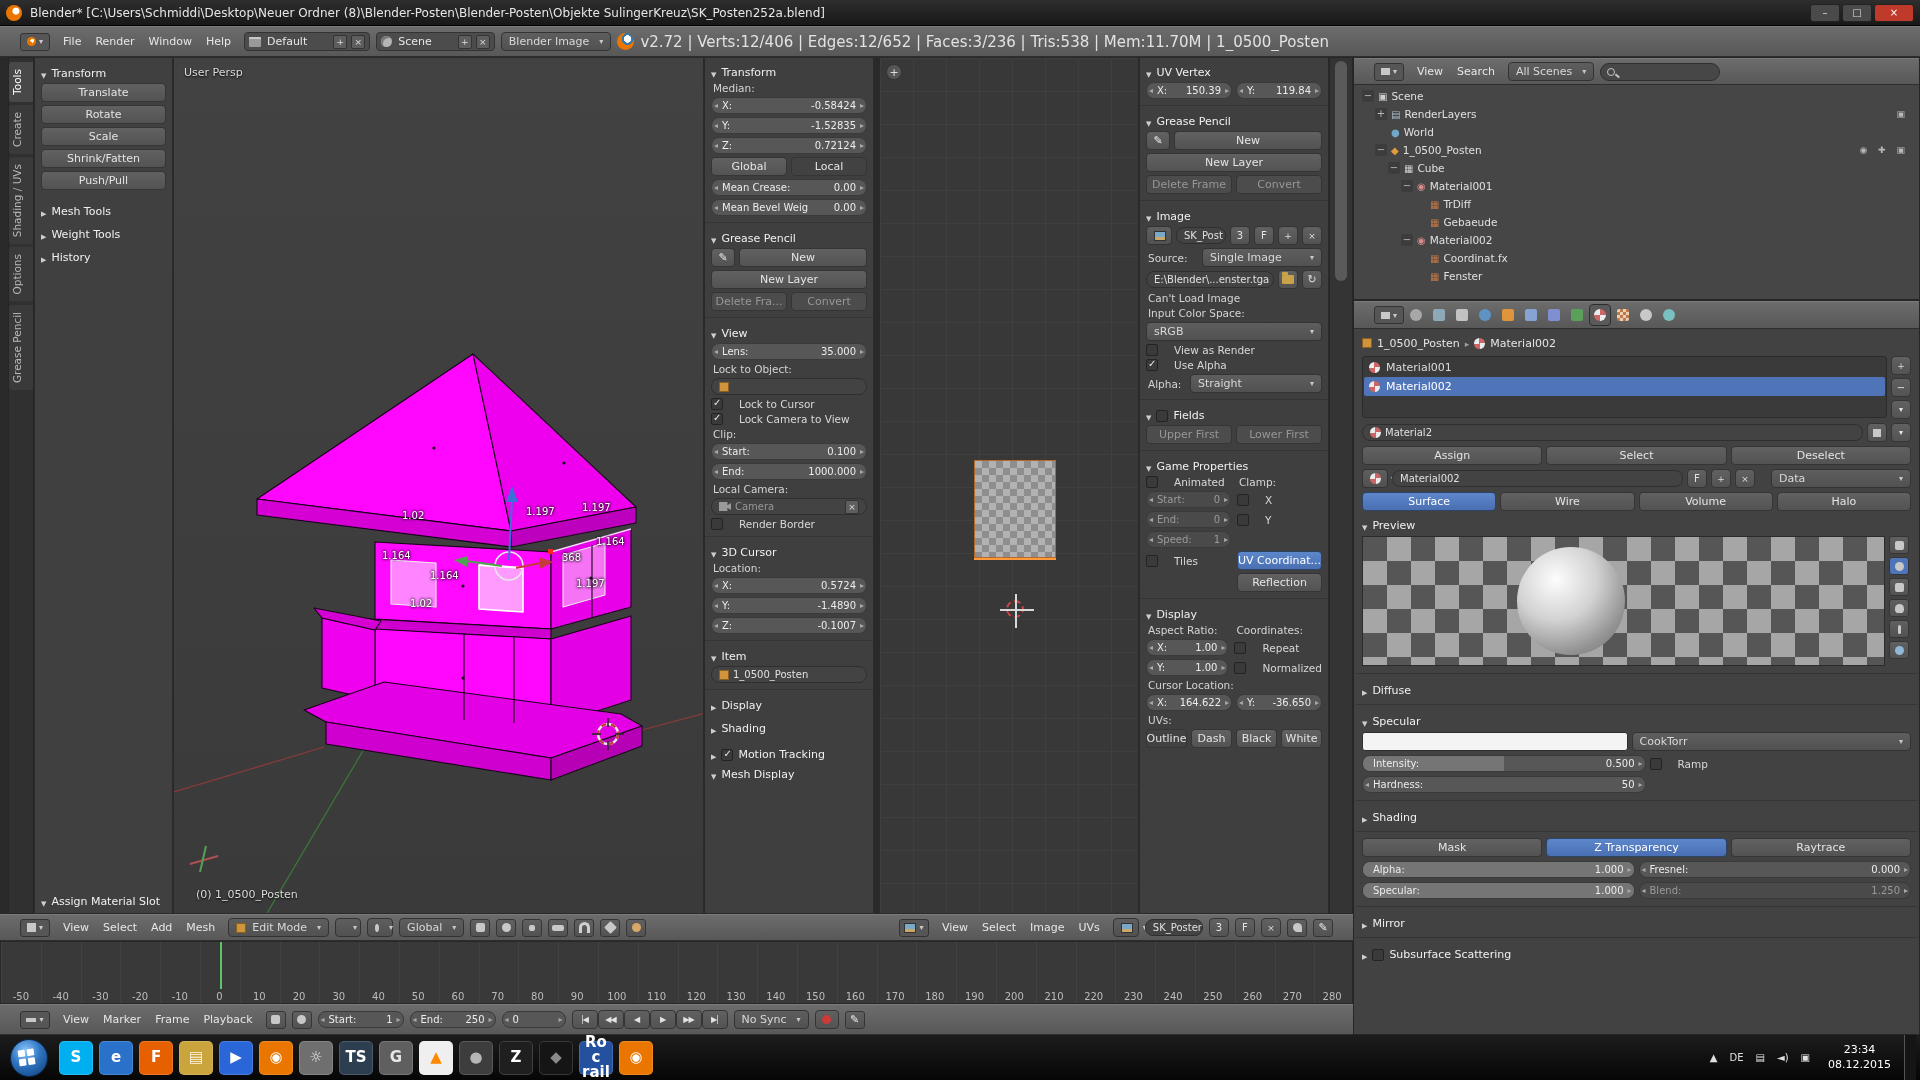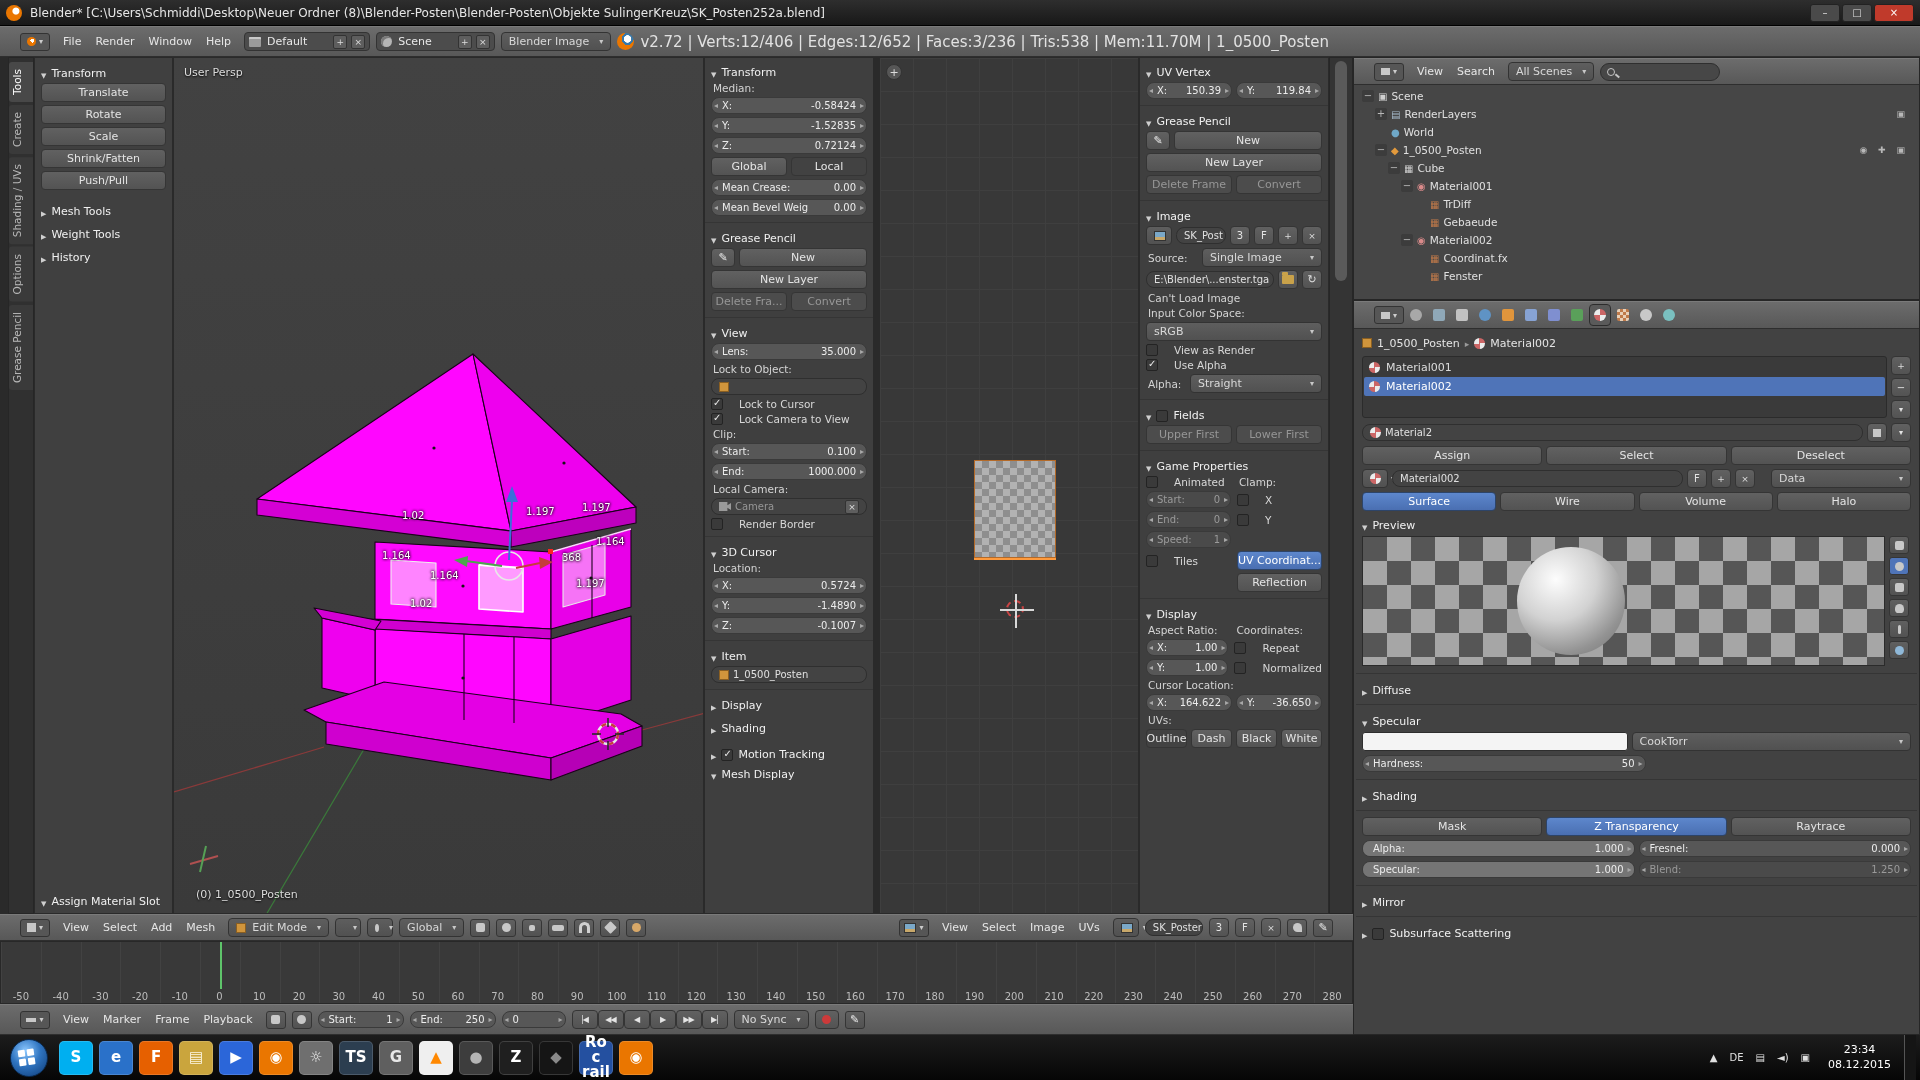--- a/index.html
+++ b/index.html
@@ -958,20 +958,31 @@
       <div class="phead">
           <span>Specular</span>
         </div>
       <div class="r">
         <div class="swatch"></div>
         <div class="dd">
             <span>CookTorr</span>
           </div>
       </div>
       <div class="r">
+        <div class="numfield slider">
+            <i class="fill f50"></i>
+            <span class="nfl">Intensity:</span>
+            <span class="nfv">0.500</span>
+          </div>
+        <div class="cbr">
+            <span class="cb"></span>
+            <span>Ramp</span>
+          </div>
+      </div>
+      <div class="r">
         <div class="numfield">
             <span class="nfl">Hardness:</span>
             <span class="nfv">50</span>
           </div>
         <div style="flex:1"></div>
       </div>
       <div class="psep"></div>
       <div class="phead closed">
           <span>Shading</span>
         </div>

